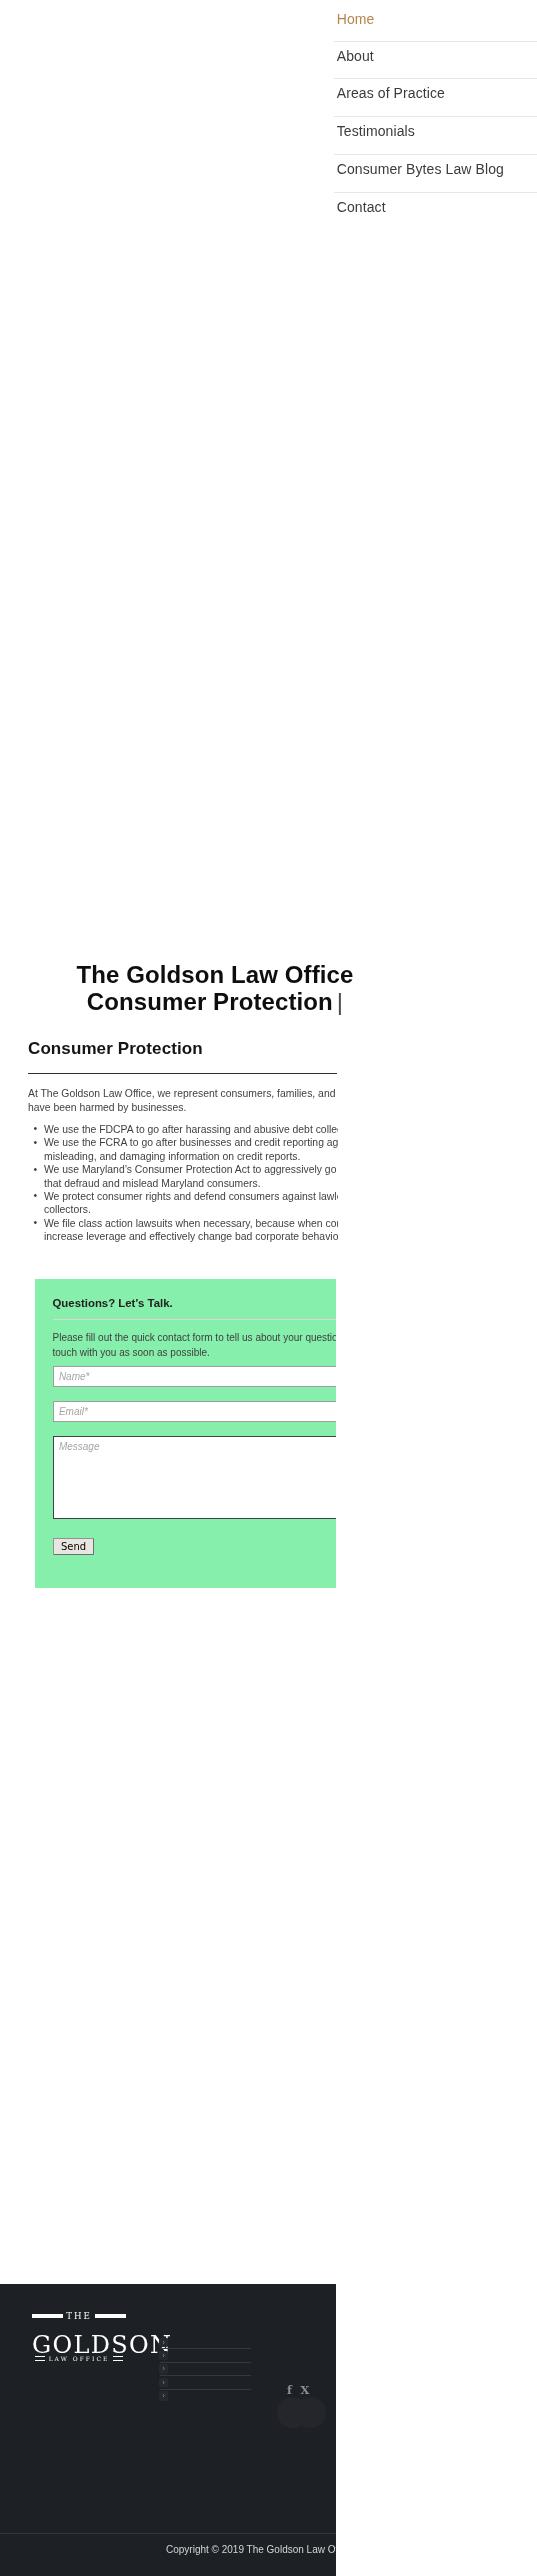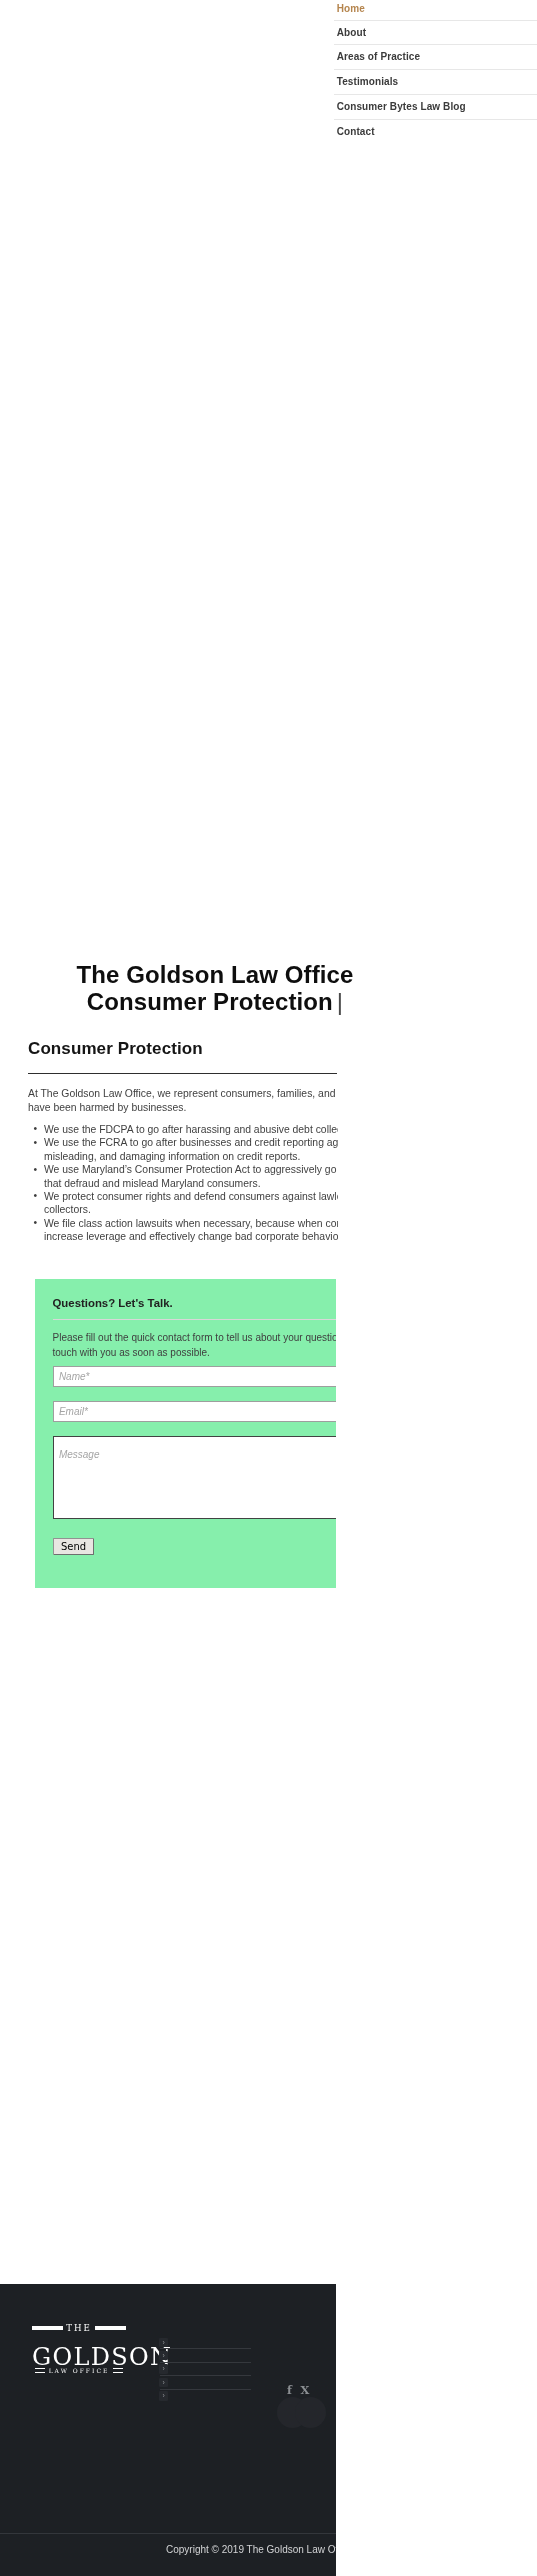--- a/index.html
+++ b/index.html
@@ -1,22 +1,22 @@
 <!DOCTYPE html>
 <html style="font-size:10.7px"><head>
 <meta charset="utf-8">
 <style>
   html,body{margin:0;padding:0;background:#fff;}
   body{font-family:"Liberation Sans",sans-serif;}
   .page{position:relative;width:537px;height:2576px;background:#ffffff;overflow:hidden;}
 
   
   .nav{position:absolute;top:0;left:334px;width:203px;}
-  .nav a{display:block;text-decoration:none;font-size:10px;font-weight:bold;color:#3b3b3b;
-         padding:6px 0 6.7px 2.7px;border-top:0.7px solid #e7e7e7;letter-spacing:0.1px;}
+  .nav a{display:block;text-decoration:none;font-size:14px;font-weight:normal;color:#3b3b3b;
+         padding:6px 0 6.7px 2.7px;border-top:0.7px solid #e7e7e7;letter-spacing:0.1px;margin-top:8px;}
   .nav a.first{border-top:none;padding-top:3.4px;padding-bottom:5.4px;}
   .nav a.active{color:#b5854e;}
 
   
   .hero{position:absolute;top:945px;left:0;width:430px;text-align:center;
         font-size:24px;font-weight:bold;color:#0e0e0e;line-height:27px;letter-spacing:0.1px;}
   .hero .cursor{font-weight:normal;color:#4a4a4a;margin-left:4px;}
 
   
   .content{position:absolute;top:1040px;left:28px;width:310px;overflow:hidden;color:#3f3f3f;}
@@ -31,29 +31,29 @@
   
   .form-box{position:absolute;top:1279px;left:35px;width:301px;height:309px;
             background:#86efac;overflow:hidden;}
   .form-title{margin:17.5px 0 0 17.5px;font-size:11.4px;font-weight:bold;color:#212121;}
   .form-divider{margin:10px 0 0 17.5px;width:316px;border-top:0.7px solid #d8d8d8;height:0;}
   .form-desc{margin:11.4px 0 0 17.5px;font-size:10px;line-height:14.8px;color:#3f3f3f;}
   .field{display:block;margin:5.4px 0 7.4px 17.5px;width:316px;height:21px;box-sizing:border-box;
          border:1.3px solid #9e9e9e;background:#fff;padding:0 5.4px;font-size:10px;color:#333;
          font-family:"Liberation Sans",sans-serif;font-style:italic;}
   .field + .field{margin-top:14px;}
-  .message{height:83px;border:1.3px solid #424242;resize:none;padding-top:12px;}
+  .message{height:83px;border:1.3px solid #424242;resize:none;padding-top:4px;}
   .field::placeholder,.message::placeholder{color:#a5a5a5;opacity:1;}
   .send-btn{margin:11.4px 0 0 17.5px;font-family:"DejaVu Sans",sans-serif;font-size:10px;color:#000;
             background:#e9e6e2;border:0.7px solid #929292;border-right-color:#6e6e6e;
             border-bottom-color:#6e6e6e;border-radius:1.3px;padding:2px 7.4px;cursor:pointer;}
 
   
   .footer{position:absolute;top:2284px;left:0;width:336px;height:292px;background:#1d2024;overflow:hidden;}
-  .logo{position:absolute;left:32px;top:40px;width:94px;color:#fff;
+  .logo{position:absolute;left:32px;top:28px;width:94px;color:#fff;
         font-family:"DejaVu Serif",serif;text-align:center;}
   .logo-row{display:flex;align-items:center;justify-content:center;gap:3.4px;}
   .logo-bar{height:4px;background:#fdfdfd;flex:1;}
   .logo-the{font-size:8.7px;letter-spacing:2px;line-height:8.7px;}
   .logo-main{font-size:24px;letter-spacing:1.3px;line-height:18px;margin-top:15px;white-space:nowrap;}
   .dbar{width:10px;height:3.4px;border-top:1.3px solid #fdfdfd;border-bottom:1.3px solid #fdfdfd;}
   .logo-sub{font-size:6px;letter-spacing:2px;line-height:6px;white-space:nowrap;}
   .logo-row.r3{margin-top:2px;}
 
   .flinks{position:absolute;left:159px;top:53px;width:94px;}

